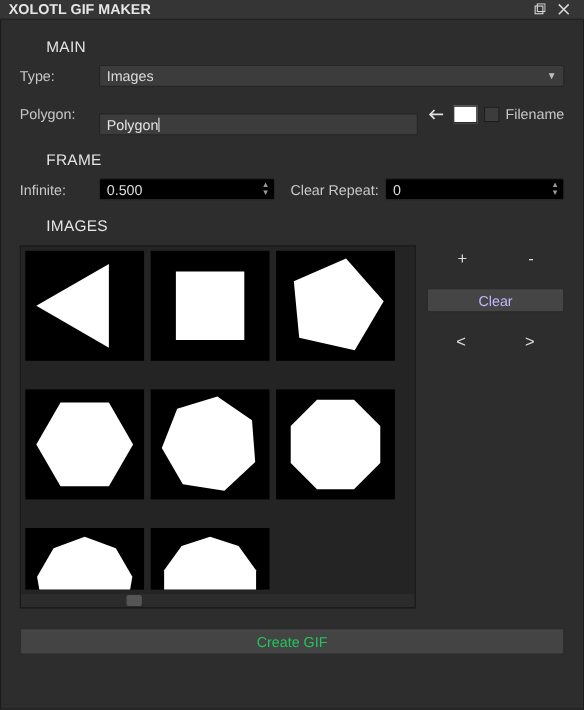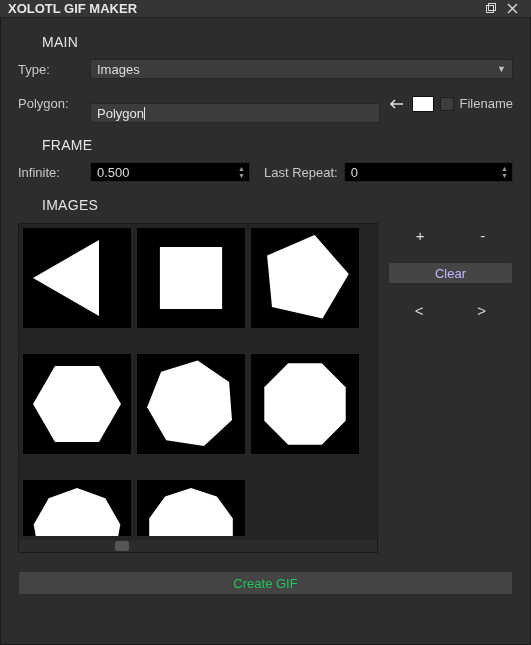--- a/index.html
+++ b/index.html
@@ -253,21 +253,21 @@
     </div>
 
     <div class="section-header">FRAME</div>
 
     <div class="row frame-row">
       <div class="label">Infinite:</div>
       <div class="spin">
         <span>0.500</span>
         <span class="arrows">▲<br>▼</span>
       </div>
-      <div class="label2">Last Repeat:</div>
+      <div class="label2">Clear Repeat:</div>
       <div class="spin" style="flex:1">
         <span>0</span>
         <span class="arrows">▲<br>▼</span>
       </div>
     </div>
 
     <div class="section-header">IMAGES</div>
 
     <div class="images-wrap">
       <div class="thumbs-panel">

